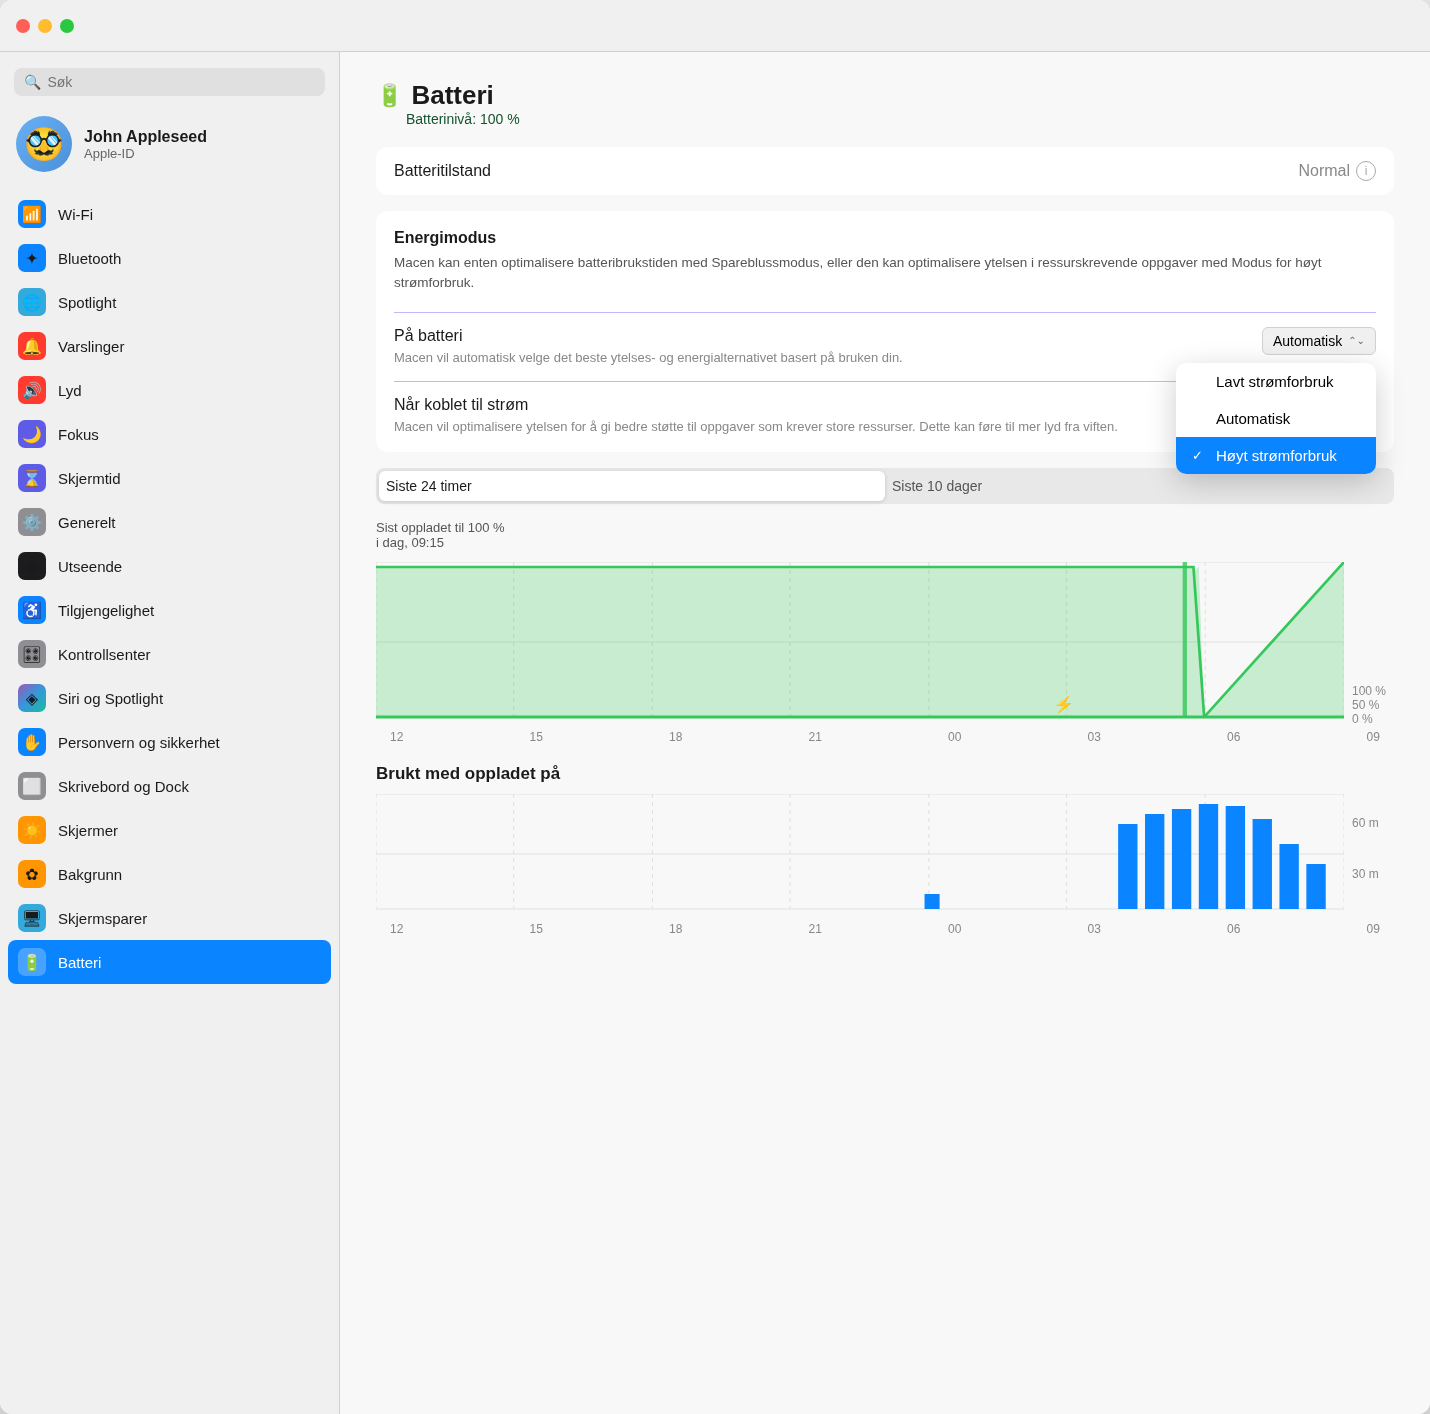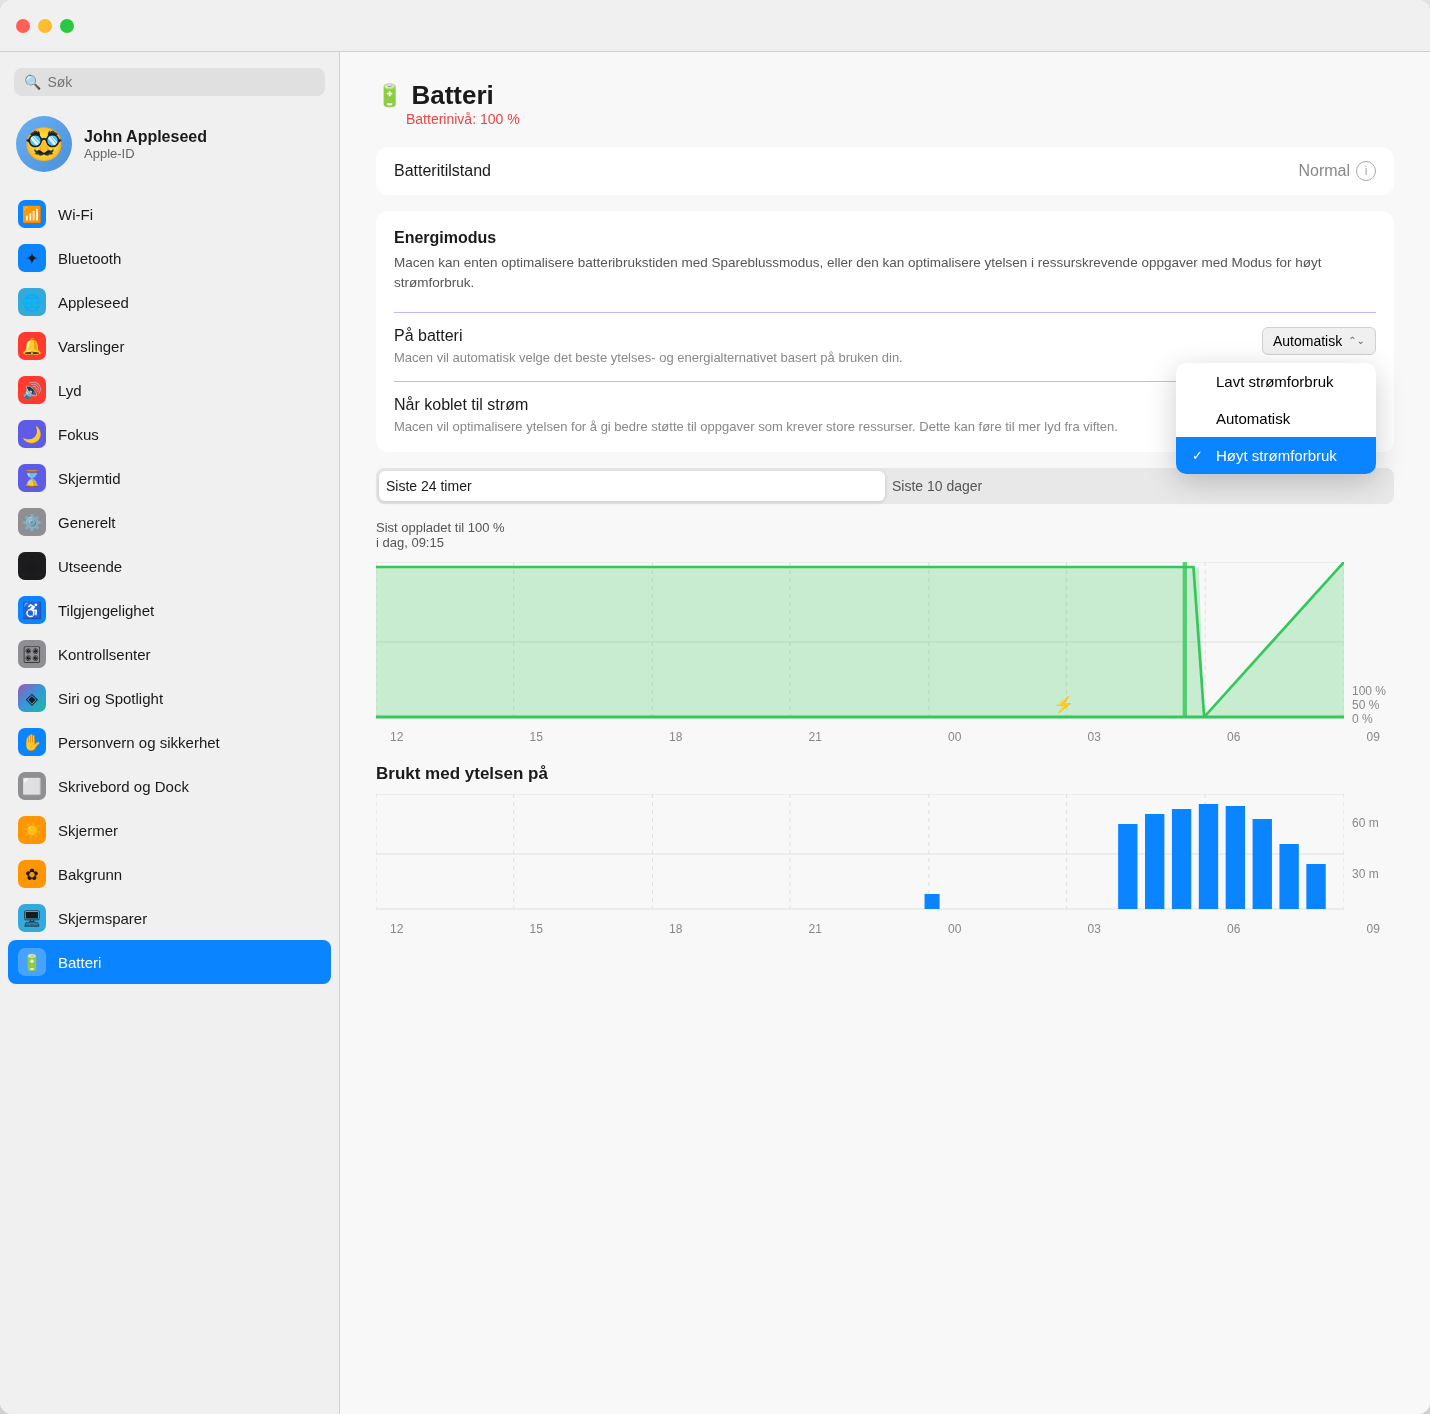--- a/index.html
+++ b/index.html
@@ -165,21 +165,21 @@
     }
 
     .detail-header {
       display: flex;
       align-items: center;
       gap: 10px;
       margin-bottom: 20px;
     }
 
     .detail-title { font-size: 26px; font-weight: 700; color: #1a1a1a; }
-    .battery-level-label { font-size: 14px; color: #ef4444; }
+    .battery-level-label { font-size: 14px; color: #14532d; }
 
     .card {
       background: white;
       border-radius: 12px;
       margin-bottom: 16px;
       overflow: visible;
     }
 
     .card-row {
       display: flex;
@@ -360,21 +360,21 @@
             <div class="sidebar-item">
               <span class="sidebar-icon icon-wifi">📶</span>
               <span>Wi-Fi</span>
             </div>
             <div class="sidebar-item">
               <span class="sidebar-icon icon-bluetooth">✦</span>
               <span>Bluetooth</span>
             </div>
             <div class="sidebar-item">
               <span class="sidebar-icon icon-network">🌐</span>
-              <span>Appleseed</span>
+              <span>Spotlight</span>
             </div>
             <div class="sidebar-item">
               <span class="sidebar-icon icon-notifications">🔔</span>
               <span>Varslinger</span>
             </div>
             <div class="sidebar-item">
               <span class="sidebar-icon icon-sound">🔊</span>
               <span>Lyd</span>
             </div>
             <div class="sidebar-item">
@@ -554,21 +554,21 @@
           <span>18</span>
           <span>21</span>
           <span>00</span>
           <span>03</span>
           <span>06</span>
           <span>09</span>
         </div>
       </div>
 
       <div class="screen-on-section chart-section">
-        <div class="chart-title">Brukt med ytelsen på</div>
+        <div class="chart-title">Brukt med oppladet på</div>
         <div style="display:flex;align-items:stretch;margin-top:10px;">
           <div style="position:relative;flex:1;">
             <svg class="screen-chart" viewBox="0 0 900 120" preserveAspectRatio="none">
 
               <line x1="0" y1="0" x2="900" y2="0" stroke="#e0e0e0" stroke-width="1"></line>
               <line x1="0" y1="60" x2="900" y2="60" stroke="#e0e0e0" stroke-width="1"></line>
               <line x1="0" y1="115" x2="900" y2="115" stroke="#e0e0e0" stroke-width="1"></line>
 
               <line x1="0" y1="0" x2="0" y2="115" stroke="#e0e0e0" stroke-dasharray="4,4" stroke-width="1"></line>
               <line x1="128" y1="0" x2="128" y2="115" stroke="#e0e0e0" stroke-dasharray="4,4" stroke-width="1"></line>

